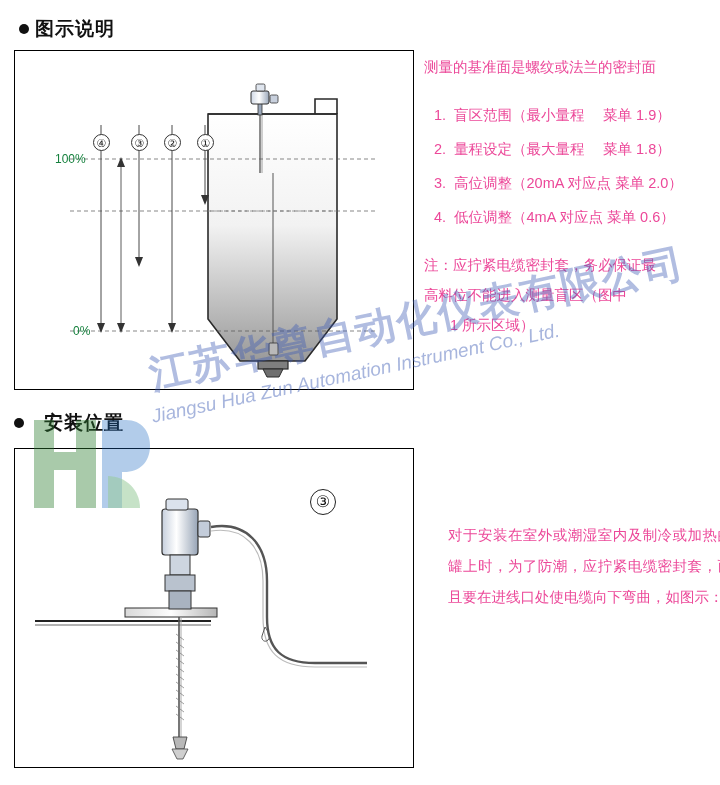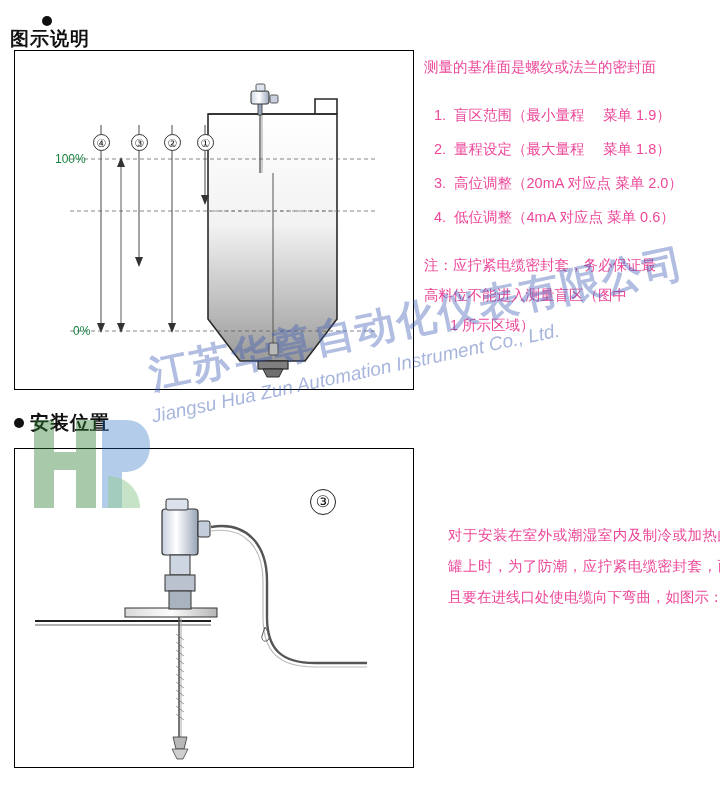--- a/index.html
+++ b/index.html
@@ -32,22 +32,22 @@
     color: #111;
   }
   .section-heading .bullet {
     width: 10px;
     height: 10px;
     border-radius: 50%;
     background: #111;
     margin-right: 6px;
     display: inline-block;
   }
-  #heading-1 { left: 10px; top: 16px; flex-direction: column; }
-  #heading-2 { left: 14px; top: 410px; }
+  #heading-1 { left: 19px; top: 16px; }
+  #heading-2 { left: 14px; top: 410px; gap: 14px; }
 
   
   .figure-box {
     position: absolute;
     border: 1px solid #000;
     background: #fff;
     box-sizing: border-box;
   }
   #figure-box-1 { left: 14px; top: 50px; width: 400px; height: 340px; }
   #figure-box-2 { left: 14px; top: 448px; width: 400px; height: 320px; }

